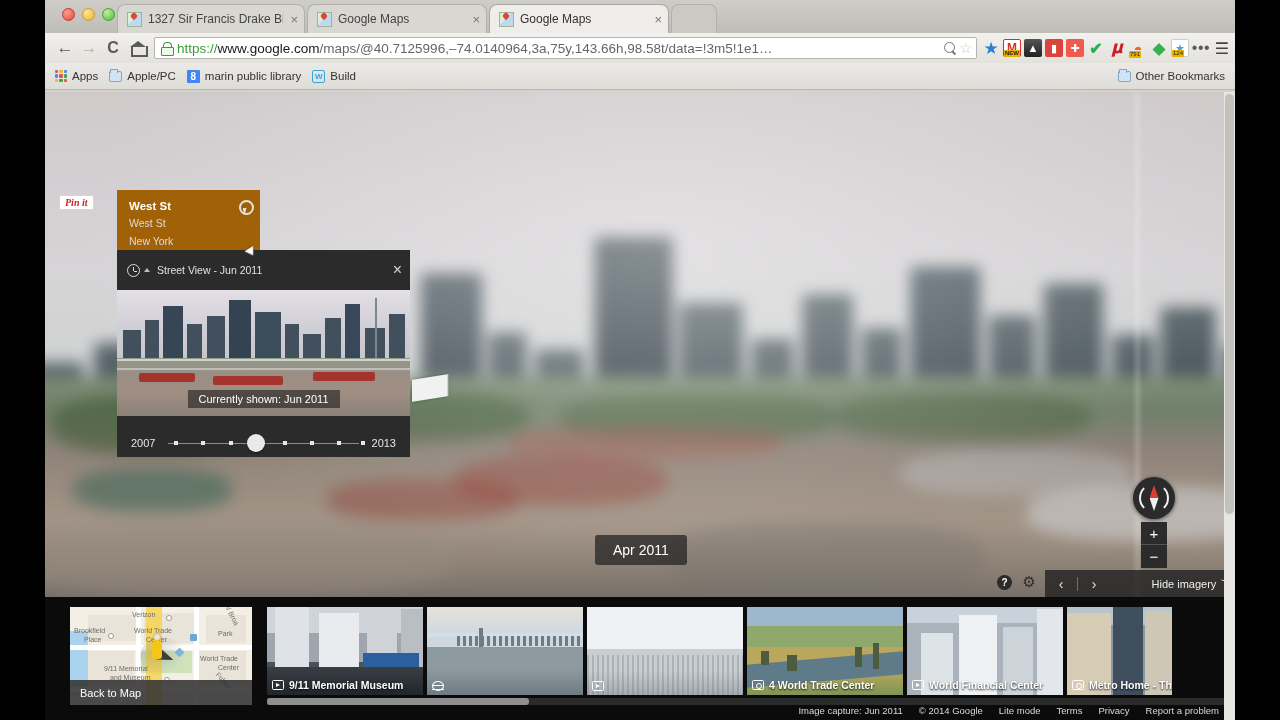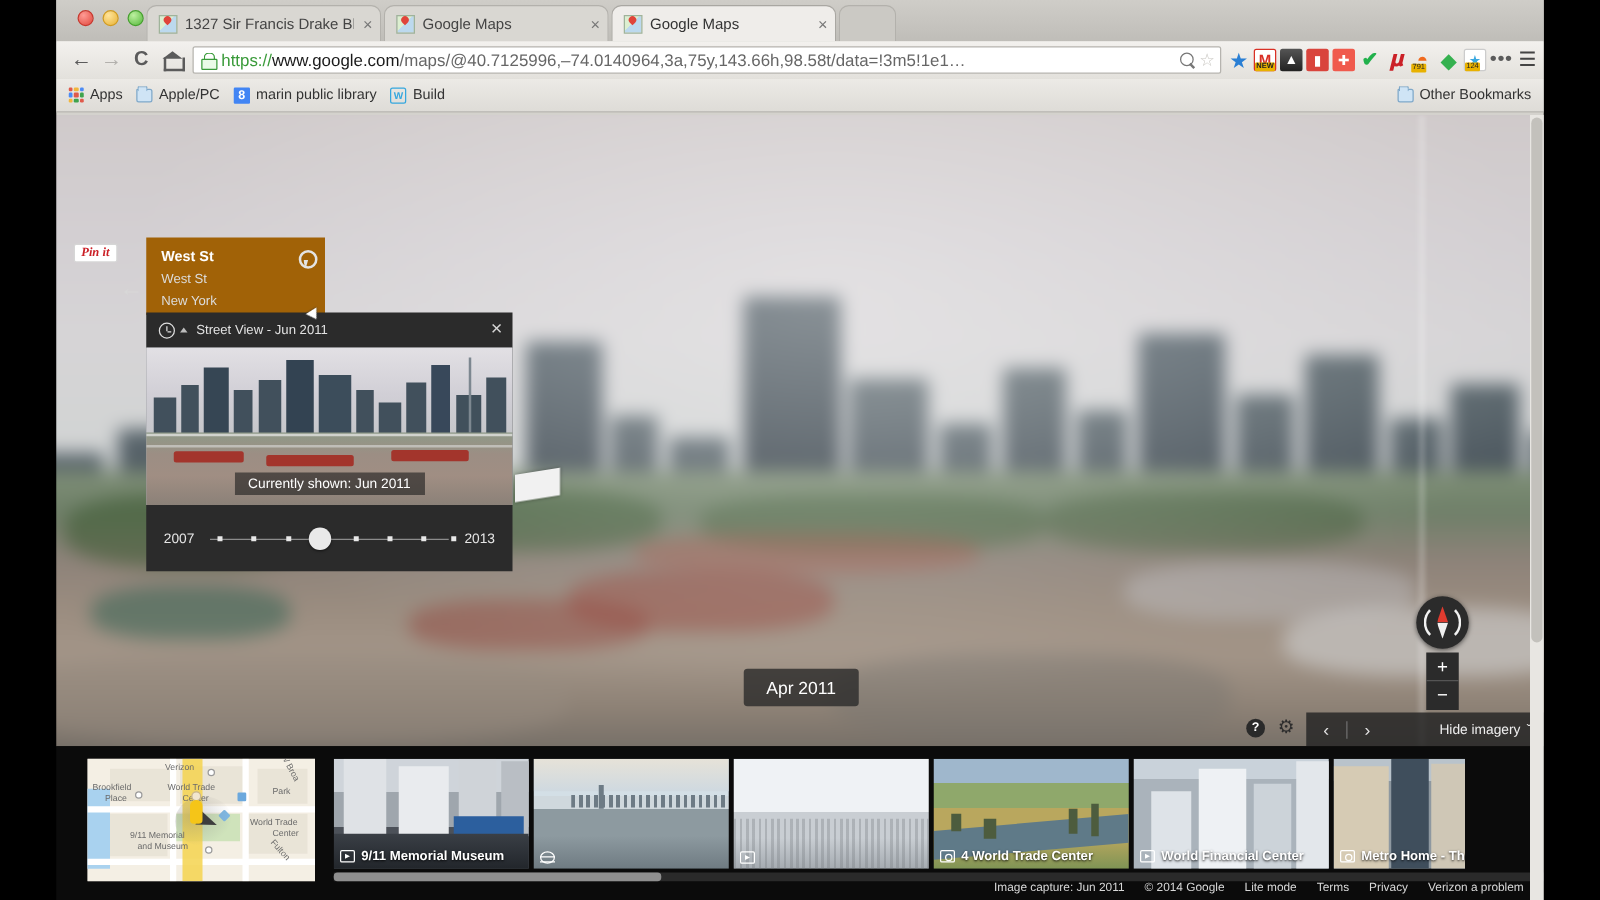--- a/index.html
+++ b/index.html
@@ -109,21 +109,21 @@
   
   .addr-card { position:absolute; left:72px; top:98px; width:143px; height:62px; background:#a16207; color:#fff; padding:9px 10px 0 12px; }
   .addr-title { font-size:11.5px; font-weight:bold; line-height:15px; }
   .addr-line { font-size:10.5px; color:#dcdcdc; line-height:18px; }
   .addr-pin { position:absolute; right:10px; top:10px; width:11px; height:15px; }
   .addr-pin::before{content:""; position:absolute; left:0; top:0; width:11px; height:11px; border-radius:50%; border:2px solid #e3e3e3;}
   .addr-pin::after{content:""; position:absolute; left:3.5px; top:8px; width:4px; height:7px; background:#e3e3e3; clip-path:polygon(0 0,100% 0,50% 100%);}
 
   
   .hist { position:absolute; left:72px; top:158px; width:293px; height:207px; background:#2b2b2b; }
-  .hist-head { height:28px; display:flex; align-items:center; padding:0 8px 0 10px; color:#e2e2e2; font-size:10.5px; }
+  .hist-head { height:40px; display:flex; align-items:center; padding:0 8px 0 10px; color:#e2e2e2; font-size:10.5px; }
   .clock-ico { width:13px; height:13px; border:1.4px solid #ddd; border-radius:50%; position:relative; margin-right:4px; flex:none;}
   .clock-ico::before{content:""; position:absolute; left:5px; top:2.5px; width:1.3px; height:4px; background:#ddd;}
   .clock-ico::after{content:""; position:absolute; left:5.5px; top:6px; width:3.5px; height:1.3px; background:#ddd;}
   .caret-up { width:0;height:0; border-left:3.5px solid transparent;border-right:3.5px solid transparent;border-bottom:4px solid #bdbdbd; margin-right:7px;}
   .hist-x { margin-left:auto; font-size:16px; color:#d5d5d5; line-height:1; cursor:pointer; }
 
   .hist-thumb { position:relative; left:0; width:293px; height:126px; overflow:hidden; background:#b9bcc0; }
   .hist-thumb .ht-sky { position:absolute; inset:0 0 46% 0; background:linear-gradient(180deg,#e2e0e4,#d1cfd6 55%,#c6c7cb); }
   .hist-thumb .ht-ground { position:absolute; left:0; top:54%; right:0; bottom:0; background:linear-gradient(180deg,#8f9a88 0,#9c8e84 30%,#a08e83 60%,#8b8178 100%); }
   .hb { position:absolute; background:#41505c; }
@@ -518,20 +518,23 @@
       <div class="mm-lbl" style="left:34px; top:58px;">9/11 Memorial</div>
       <div class="mm-lbl" style="left:40px; top:67px;">and Museum</div>
       <div class="mm-lbl" style="left:150px;top:4px; transform:rotate(62deg);">W Broa</div>
       <div class="mm-lbl" style="left:144px;top:70px;transform:rotate(48deg);">Fulton</div>
       <div class="mm-cone"></div>
       <div class="mm-dir"></div>
       <div class="mm-peg">
           <span class="head"></span>
           <span class="body"></span>
         </div>
+      <div class="backmap">
+        <span>Back to Map</span>
+      </div>
     </div>
 
     <div class="thumbs">
 
       <div class="thumb t-street">
         <span class="s1"></span>
           <span class="s2"></span>
           <span class="s3"></span>
           <span class="s4"></span>
         <span class="blue"></span>
@@ -597,21 +600,21 @@
     <div class="hscroll">
       <div class="thumbbar"></div>
     </div>
 
     <div class="statusbar">
       <span>Image capture: Jun 2011</span>
       <span>© 2014 Google</span>
       <span>Lite mode</span>
       <span>Terms</span>
       <span>Privacy</span>
-      <span>Verizon a problem</span>
+      <span>Report a problem</span>
     </div>
   </div>
 
   <div class="page-scrollbar">
     <div class="sb-thumb"></div>
   </div>
 
 </div>
 
 </body></html>

